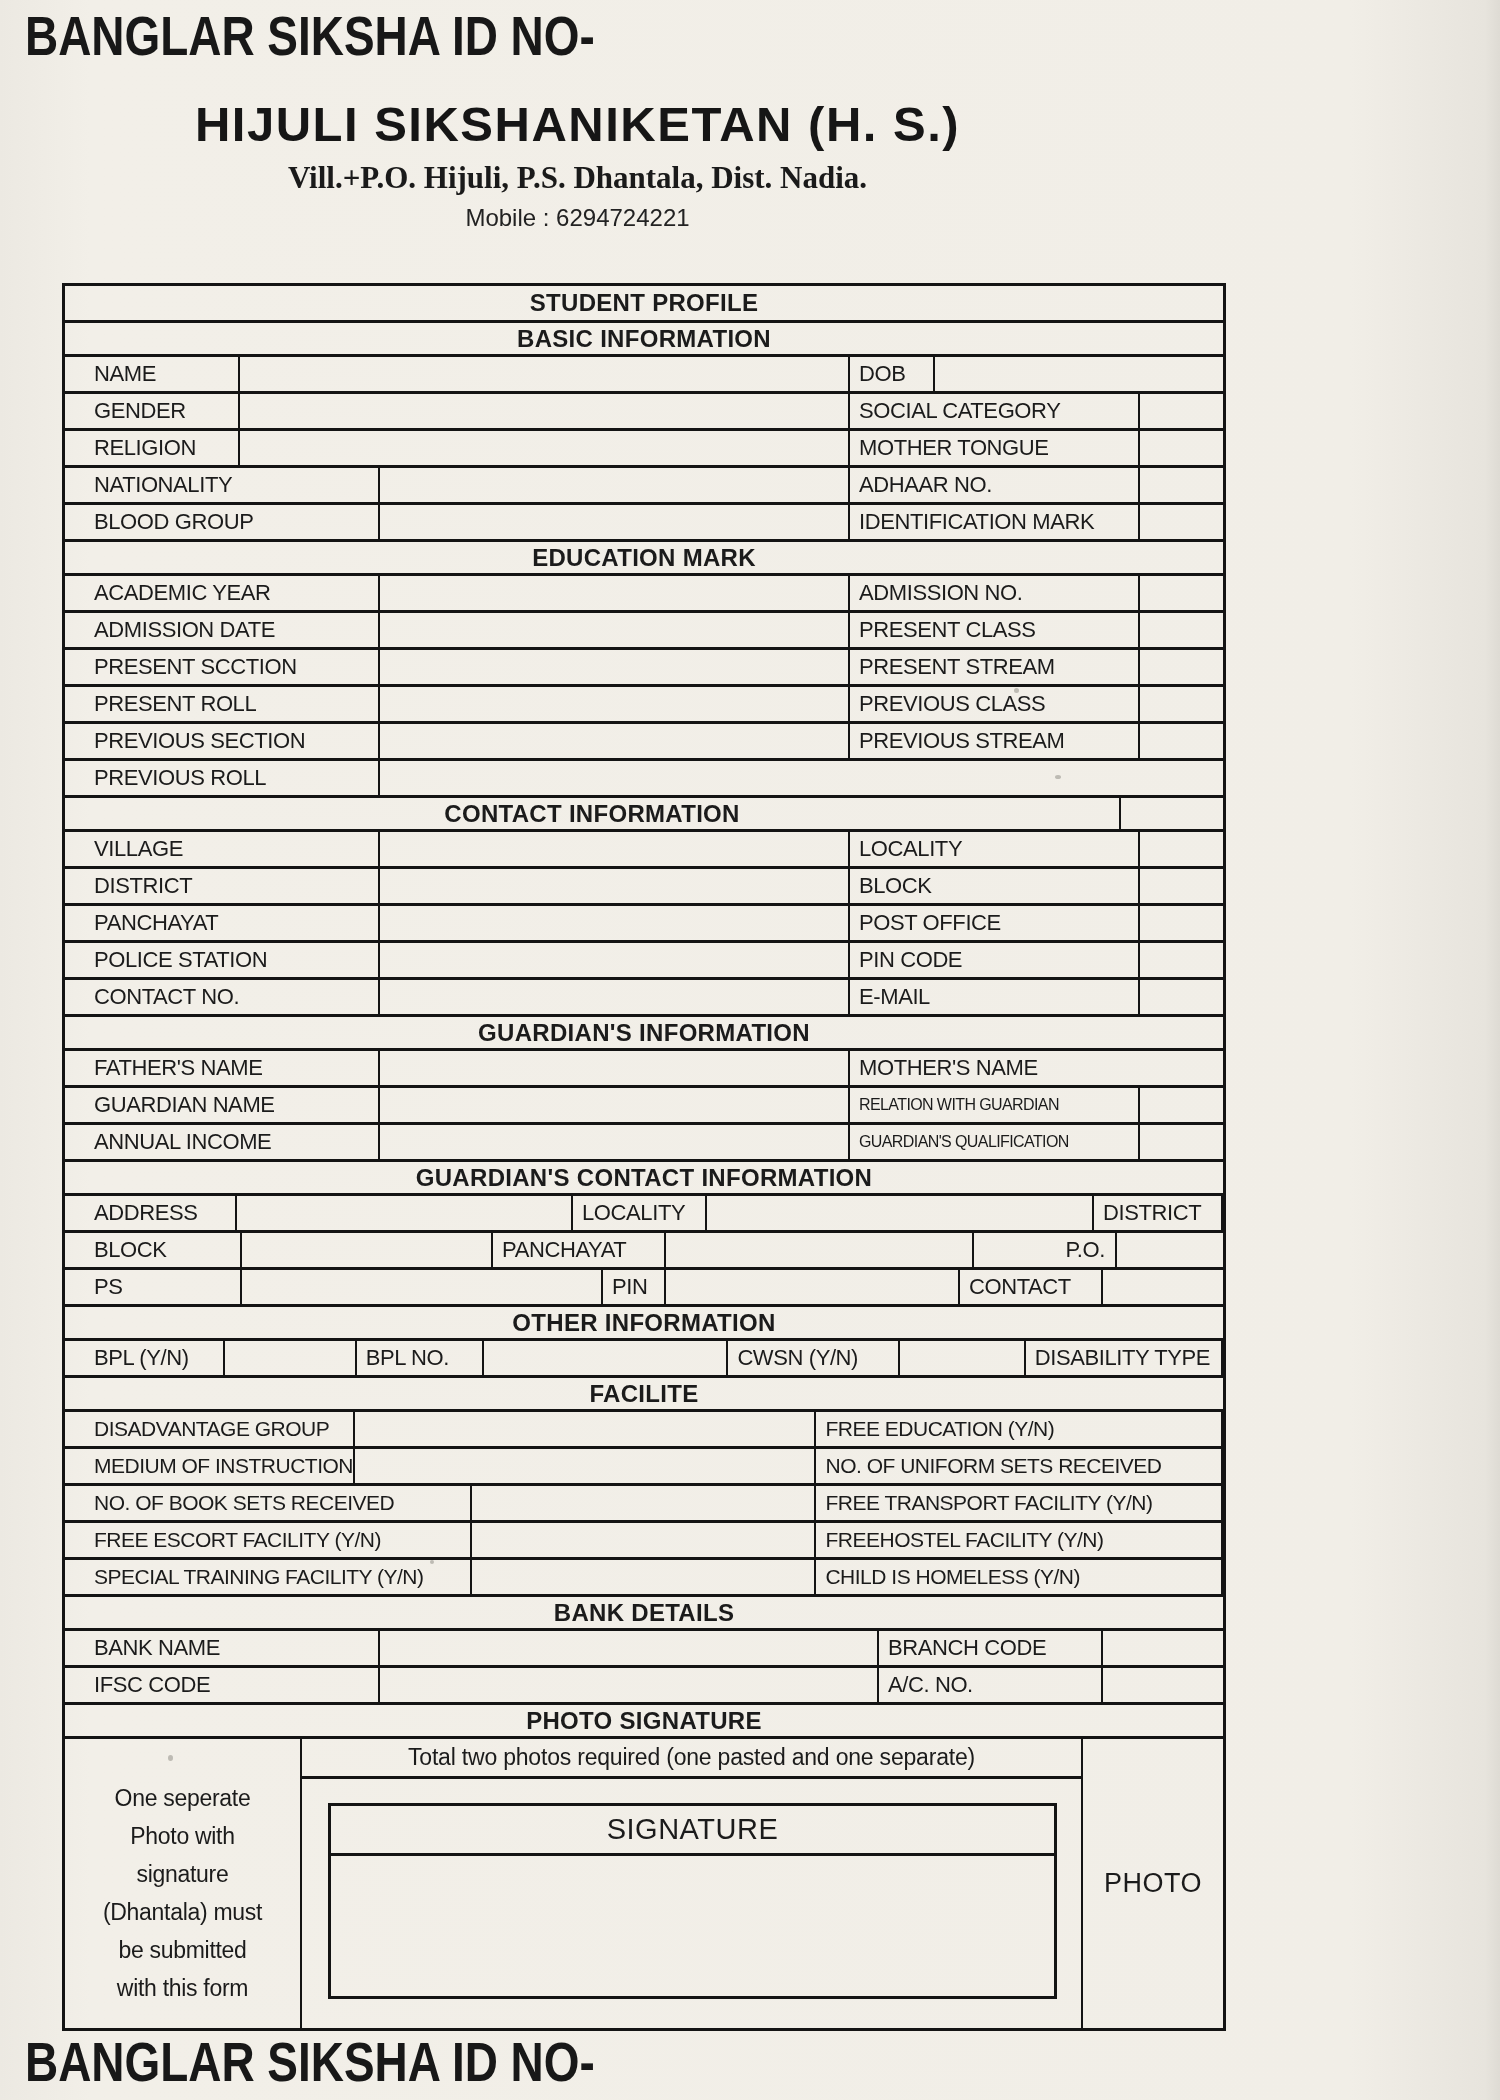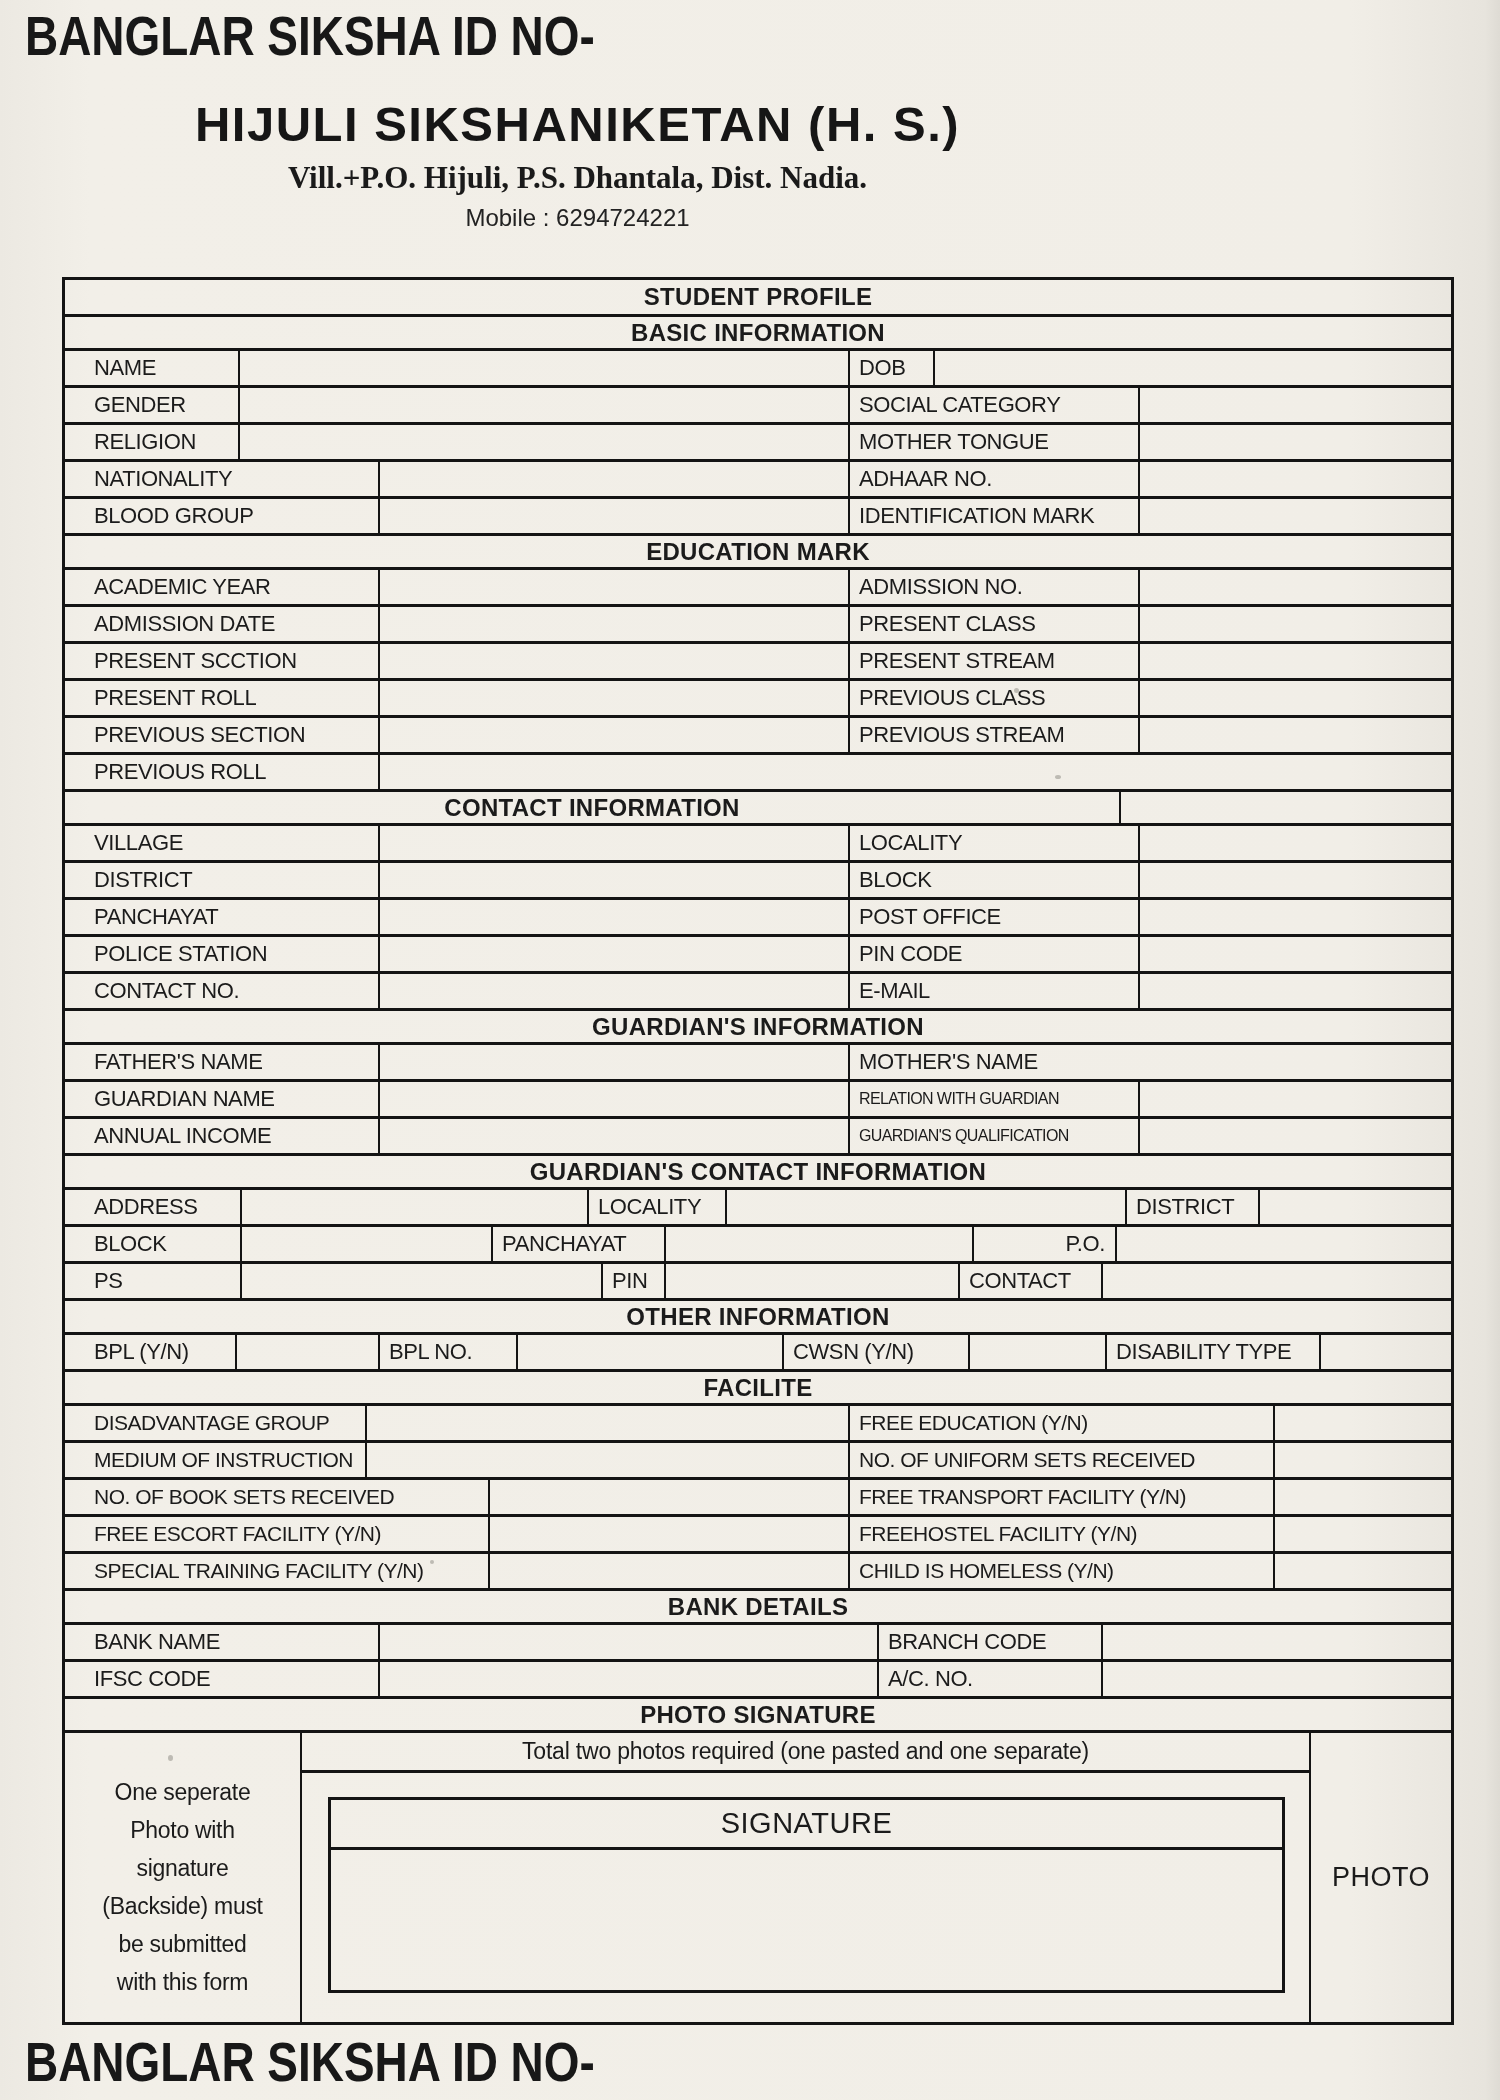--- a/index.html
+++ b/index.html
@@ -13,21 +13,21 @@
     letter-spacing:0px;transform:scaleX(0.82);transform-origin:0 50%;color:#181818;white-space:nowrap;
   }
   .banner.top{top:8px;}
   .banner.bottom{top:2034px;}
   .head{position:absolute;left:0;top:96px;width:1155px;text-align:center;}
   .school{font-size:49px;font-weight:700;letter-spacing:1.5px;color:#161616;white-space:nowrap;}
   .addr{font-family:"Liberation Serif","DejaVu Serif",serif;font-weight:700;font-size:31px;margin-top:8px;color:#1a1a1a;}
   .mobile{font-size:24px;margin-top:8px;color:#222;}
   
   .ftable{
-    position:absolute;left:62px;top:277px;width:1392px;box-sizing:border-box;
+    position:absolute;left:62px;top:283px;width:1164px;box-sizing:border-box;
     border:3px solid #141414;background:transparent;
   }
   .hrow{
     display:flex;align-items:center;justify-content:center;box-sizing:border-box;
     height:34px;border-top:3px solid #141414;font-weight:700;font-size:24px;letter-spacing:0.3px;
   }
   .hrow.first{border-top:none;}
   .hrow.split{justify-content:flex-start;padding:0;text-align:center;}
   .htitle{display:flex;align-items:center;justify-content:center;height:100%;box-sizing:border-box;border-right:2px solid #141414;}
   .hspacer{flex:1;height:100%;}
@@ -285,21 +285,21 @@
       <div class="c f flex"></div>
     </div>
 
     <div class="hrow">PHOTO SIGNATURE</div>
 
     <div class="prow">
       <div class="pleft">
         <div>One seperate</div>
         <div>Photo with</div>
         <div>signature</div>
-        <div>(Backside) must</div>
+        <div>(Dhantala) must</div>
         <div>be submitted</div>
         <div>with this form</div>
       </div>
       <div class="pmid">
         <div class="pnote">Total two photos required (one pasted and one separate)</div>
         <div class="sigwrap">
           <div class="sigbox">
             <div class="siglabel">SIGNATURE</div>
             <div class="sigspace"></div>
           </div>

